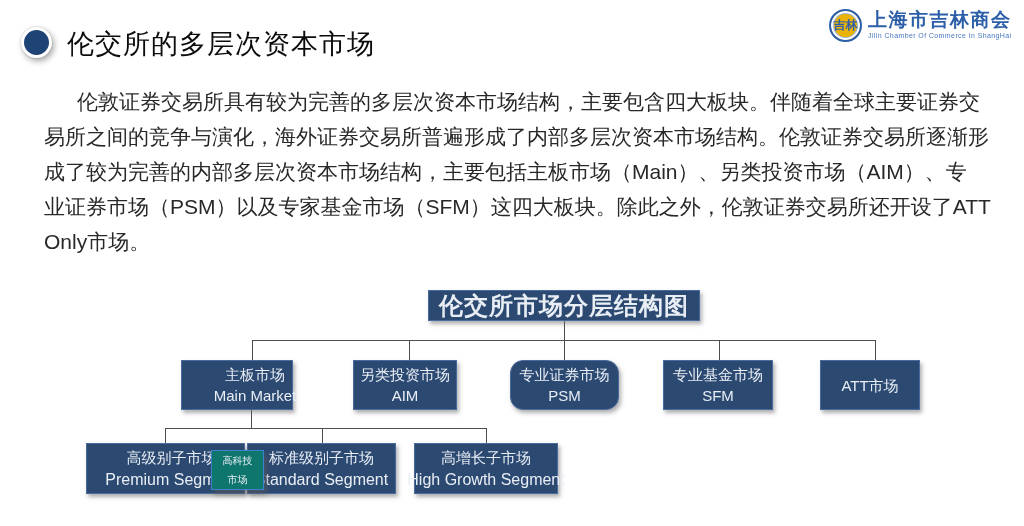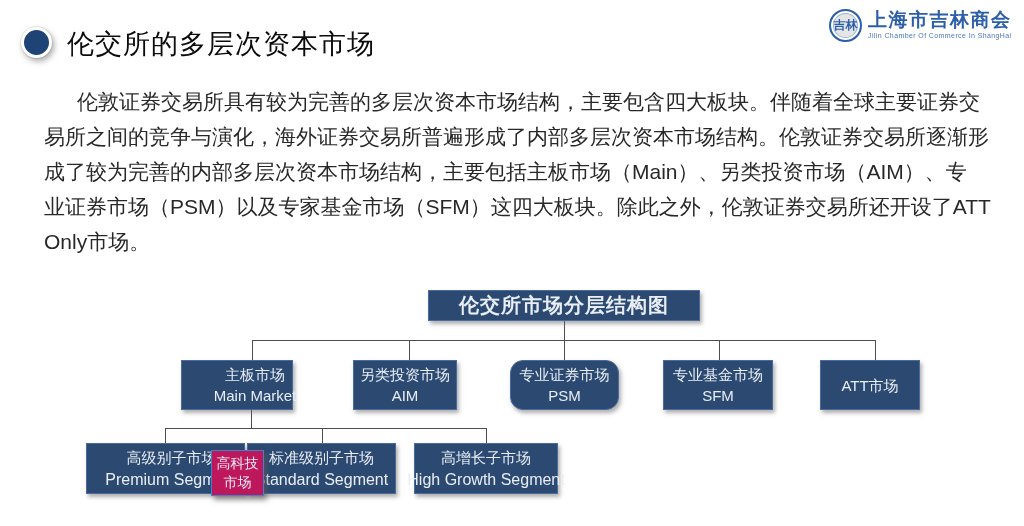--- a/index.html
+++ b/index.html
@@ -14,53 +14,53 @@
     box-shadow:0 0 0 1px rgba(0,0,0,0.07), 2px 3px 6px rgba(0,0,0,0.35);
   }
   .page-title{
     position:absolute;left:67px;top:26px;font-size:27px;font-weight:400;color:#0c0c0c;
     letter-spacing:1px;white-space:nowrap;
   }
   .logo{position:absolute;left:829px;top:9px;display:flex;align-items:flex-start;}
   .seal{
     width:33px;height:33px;border-radius:50%;border:2px solid #2d5fa9;box-sizing:border-box;
     color:#2d5fa9;display:flex;align-items:center;justify-content:center;
-    font-size:12px;font-weight:700;background:#e5e5e5;
+    font-size:12px;font-weight:700;background:#eab308;
     box-shadow:inset 0 0 0 2px #ffffff, inset 0 0 0 3px #9ab3d8;
   }
   .logo-text{margin-left:6px;}
   .org-cn{font-size:19px;font-weight:700;color:#2d5fa9;letter-spacing:1.5px;white-space:nowrap;line-height:22px;}
   .org-en{font-size:7px;color:#4a79bd;letter-spacing:0.4px;white-space:nowrap;margin-top:1px;}
   
   .para{position:absolute;left:44px;top:84px;color:#282828;font-size:21px;line-height:35px;}
   .para .line{white-space:nowrap;}
   .para .indent{padding-left:33px;}
   
   .nbox{
     position:absolute;background:#2b4971;border:1px solid #4a6b9d;box-sizing:border-box;
     box-shadow:2px 3px 4px rgba(110,110,110,0.55);
     color:#e9eef5;display:flex;flex-direction:column;align-items:center;justify-content:center;
     text-align:center;z-index:2;
   }
   .nbox span{white-space:nowrap;}
-  .root-box{left:428px;top:290px;width:272px;height:31px;font-size:20px;font-weight:600;letter-spacing:1px;}
+  .root-box{left:428px;top:290px;width:272px;height:31px;font-size:24px;font-weight:600;letter-spacing:1px;}
   .lvl2{top:360px;height:50px;font-size:15px;line-height:21px;}
   .b-main{left:181px;width:112px;padding-left:36px;}
   .b-aim{left:353px;width:104px;}
   .b-psm{left:510px;width:109px;border-radius:13px;}
   .b-sfm{left:663px;width:110px;}
   .b-att{left:820px;width:100px;}
   .lvl3{top:443px;height:51px;font-size:15px;line-height:22px;}
   .lvl3 .en{font-size:16px;}
   .b-premium{left:86px;width:159px;padding-left:12px;}
   .b-standard{left:247px;width:149px;}
   .b-high{left:414px;width:144px;}
   .b-tech{
-    left:211px;top:450px;width:53px;height:46px;background:#be185d;border:1px solid #3c82cc;
-    font-size:14px;line-height:19px;z-index:3;box-shadow:3px 4px 5px rgba(90,90,90,0.6);
+    left:211px;top:450px;width:53px;height:40px;background:#0f766e;border:1px solid #3c82cc;
+    font-size:10px;line-height:19px;z-index:3;box-shadow:3px 4px 5px rgba(90,90,90,0.6);
   }
   
   .cline{position:absolute;background:#4d4d4d;z-index:1;}
   .v{width:1px;}
   .h{height:1px;}
   .c-root-drop{left:564px;top:321px;height:19px;}
   .c-h1{left:252px;top:340px;width:624px;}
   .c-d1{left:252px;top:340px;height:20px;}
   .c-d2{left:409px;top:340px;height:20px;}
   .c-d3{left:564px;top:340px;height:20px;}

